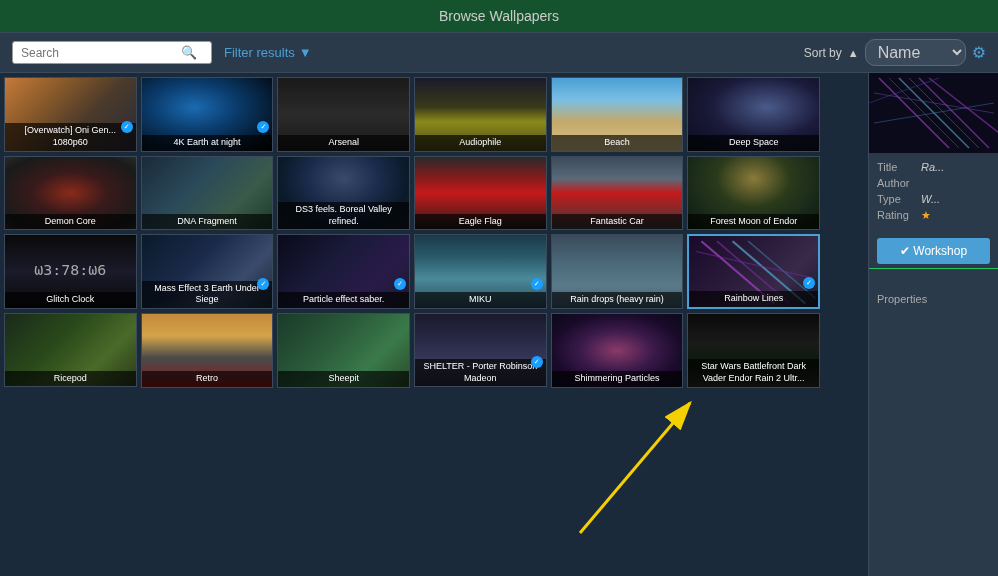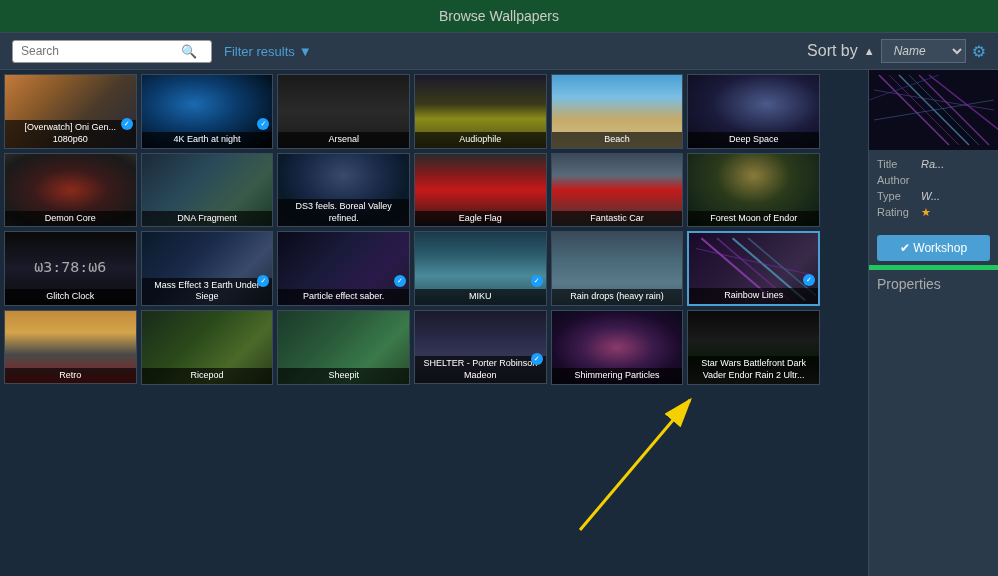--- a/index.html
+++ b/index.html
@@ -67,35 +67,34 @@
       gap: 4px;
     }
     .sort-area {
       display: flex;
       align-items: center;
       gap: 6px;
       margin-left: auto;
     }
     .sort-label {
       color: #ccc;
-      font-size: 16px;
+      font-size: 12px;
     }
     .sort-arrow {
       color: #ccc;
       font-size: 11px;
     }
     .sort-select {
       background: #3a4a5a;
       border: 1px solid #5a6a7a;
       color: #ccc;
       padding: 3px 8px;
-      border-radius: 0;
-      font-size: 12px;
+      border-radius: 10px;
+      font-size: 16px;
       cursor: pointer;
-      font-style: italic;
     }
     .gear-btn {
       background: none;
       border: none;
       color: #4a9fd4;
       cursor: pointer;
       font-size: 16px;
     }
     .main-content {
       display: flex;
@@ -212,24 +211,24 @@
       font-size: 12px;
       cursor: pointer;
       display: flex;
       align-items: center;
       justify-content: center;
       gap: 5px;
       margin: 4px 8px;
       border-radius: 3px;
     }
     .properties-label {
-      font-size: 14px;
+      font-size: 11px;
       color: #aaa;
-      padding: 6px 8px 4px;
-      border-top: 5px solid #22c55e;
+      padding: 24px 8px 4px;
+      border-top: 1px solid #22c55e;
     }
 
     
     .thumb-overwatch { background: linear-gradient(135deg, #c47a3a 0%, #8a5a2a 30%, #4a3a2a 60%, #2a2a3a 100%); }
     .thumb-earth { background: radial-gradient(ellipse at 40% 40%, #1a6ab0 0%, #0a3a6a 40%, #000 100%); }
     .thumb-arsenal { background: linear-gradient(180deg, #1a1a1a 0%, #2a2a2a 50%, #1a1a1a 100%); }
     .thumb-audiophile { background: linear-gradient(180deg, #1a1a2a 0%, #3a3a1a 40%, #8a8a1a 60%, #4a4a1a 100%); }
     .thumb-beach { background: linear-gradient(180deg, #4a9fd4 0%, #7abfe4 30%, #c4a96a 60%, #d4c48a 100%); }
     .thumb-deepspace { background: radial-gradient(ellipse at 60% 40%, #4a5a8a 0%, #1a1a3a 50%, #0a0a1a 100%); }
     .thumb-demoncore { background: radial-gradient(ellipse at 50% 50%, #8a2a1a 0%, #3a1a1a 40%, #1a1a1a 80%, #2a2a2a 100%); }
@@ -366,26 +365,26 @@
         <line x1="10" y1="5" x2="80" y2="65" stroke="#8a3aaa" stroke-width="2" opacity="0.9"></line>
         <line x1="25" y1="5" x2="95" y2="65" stroke="#6a2a8a" stroke-width="1.5" opacity="0.8"></line>
         <line x1="40" y1="5" x2="110" y2="65" stroke="#4a8aaa" stroke-width="2" opacity="0.9"></line>
         <line x1="55" y1="5" x2="120" y2="60" stroke="#3a6a8a" stroke-width="1.5" opacity="0.7"></line>
         <line x1="5" y1="15" x2="115" y2="40" stroke="#7a2aaa" stroke-width="1" opacity="0.6"></line>
       </svg>
           <div class="wallpaper-label">Rainbow Lines</div>
           <div class="steam-badge">✓</div>
         </div>
         <div class="wallpaper-item" style="position: relative;">
+          <div class="wallpaper-thumb thumb-ricepod" style="width: 100%; height: 100%; position: absolute; top: 0px; left: 0px;"></div>
+          <div class="wallpaper-label">Ricepod</div>
+        </div>
+        <div class="wallpaper-item" style="position: relative;">
           <div class="wallpaper-thumb thumb-retro" style="width: 100%; height: 100%; position: absolute; top: 0px; left: 0px;"></div>
           <div class="wallpaper-label">Retro</div>
-        </div>
-        <div class="wallpaper-item" style="position: relative;">
-          <div class="wallpaper-thumb thumb-ricepod" style="width: 100%; height: 100%; position: absolute; top: 0px; left: 0px;"></div>
-          <div class="wallpaper-label">Ricepod</div>
         </div>
         <div class="wallpaper-item" style="position: relative;">
           <div class="wallpaper-thumb thumb-sheep" style="width: 100%; height: 100%; position: absolute; top: 0px; left: 0px;"></div>
           <div class="wallpaper-label">Sheepit</div>
         </div>
         <div class="wallpaper-item" style="position: relative;">
           <div class="wallpaper-thumb thumb-shelter" style="width: 100%; height: 100%; position: absolute; top: 0px; left: 0px;"></div>
           <div class="wallpaper-label">SHELTER - Porter Robinson Madeon</div>
           <div class="steam-badge">✓</div>
         </div>

